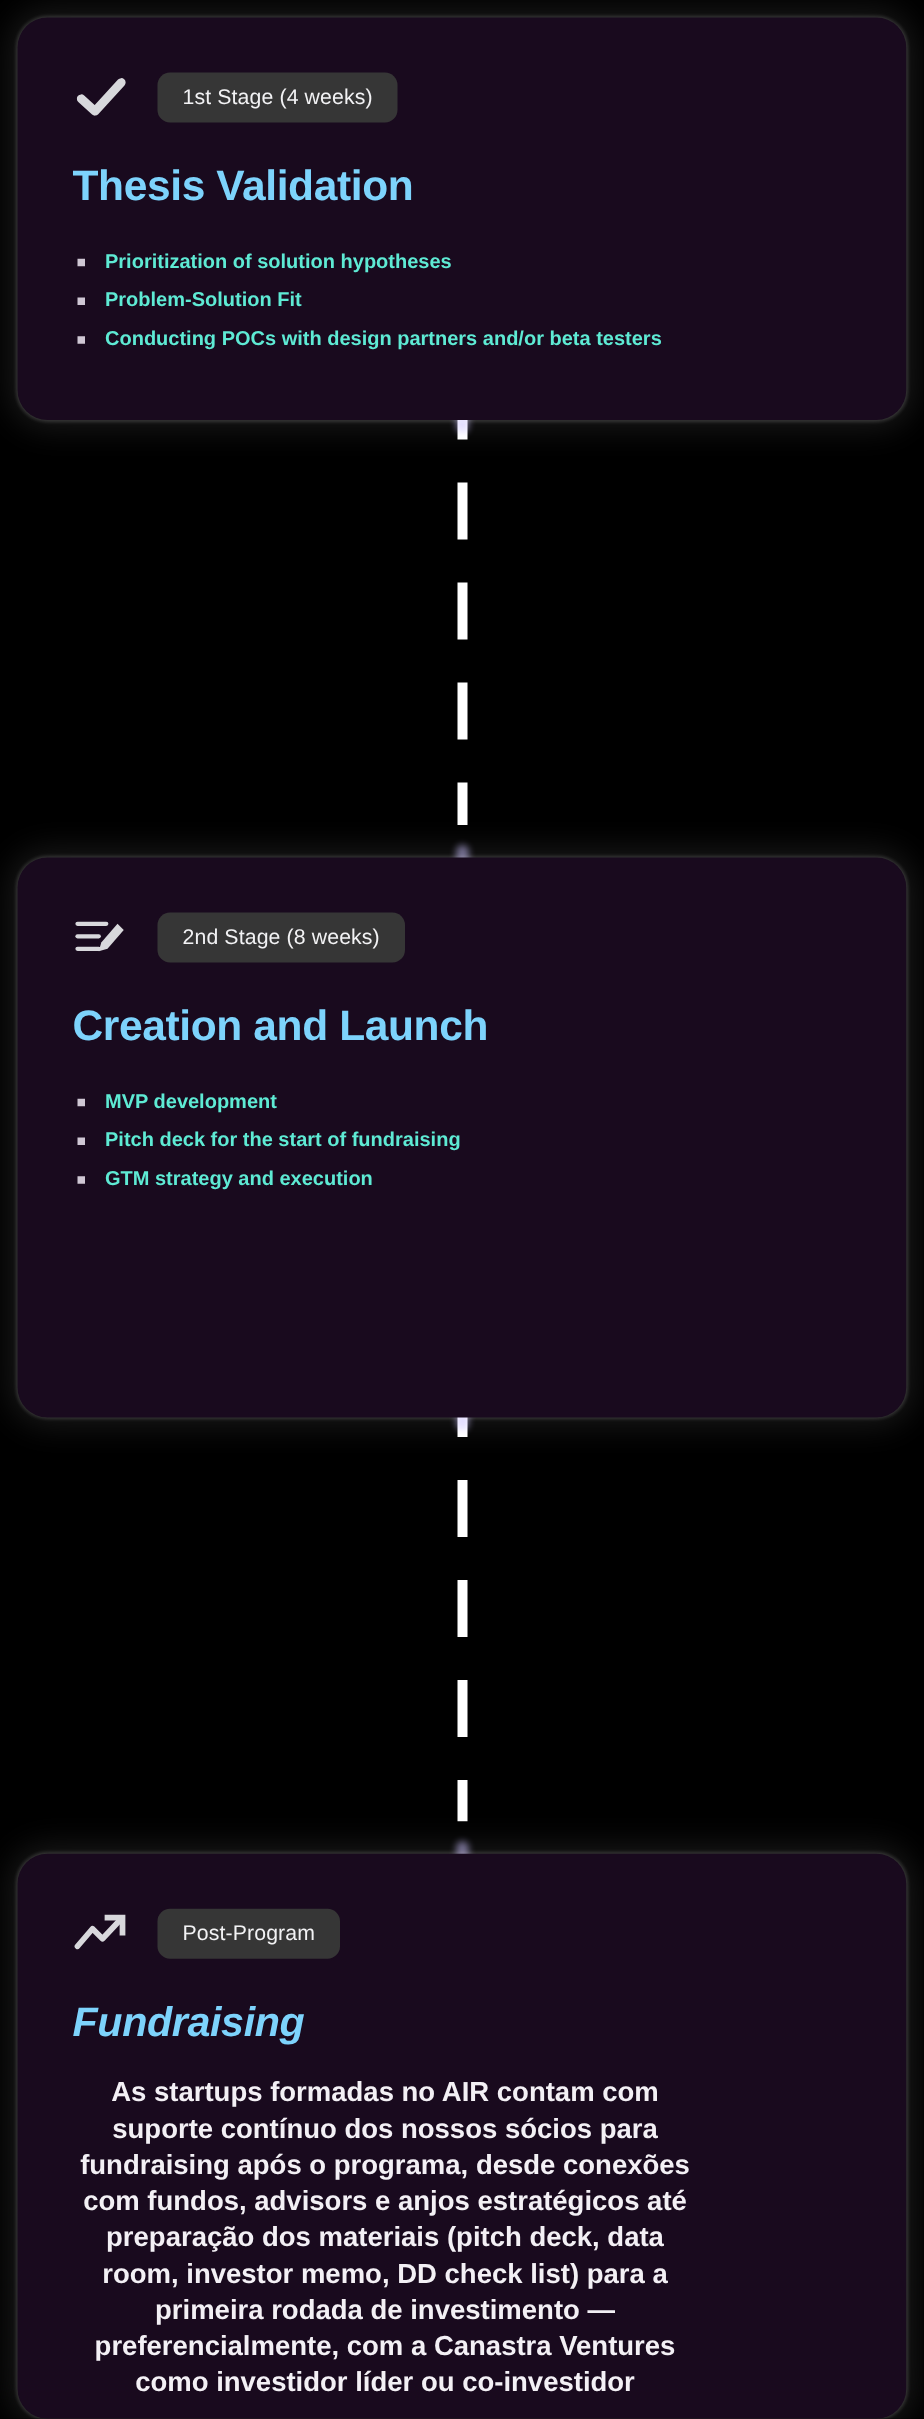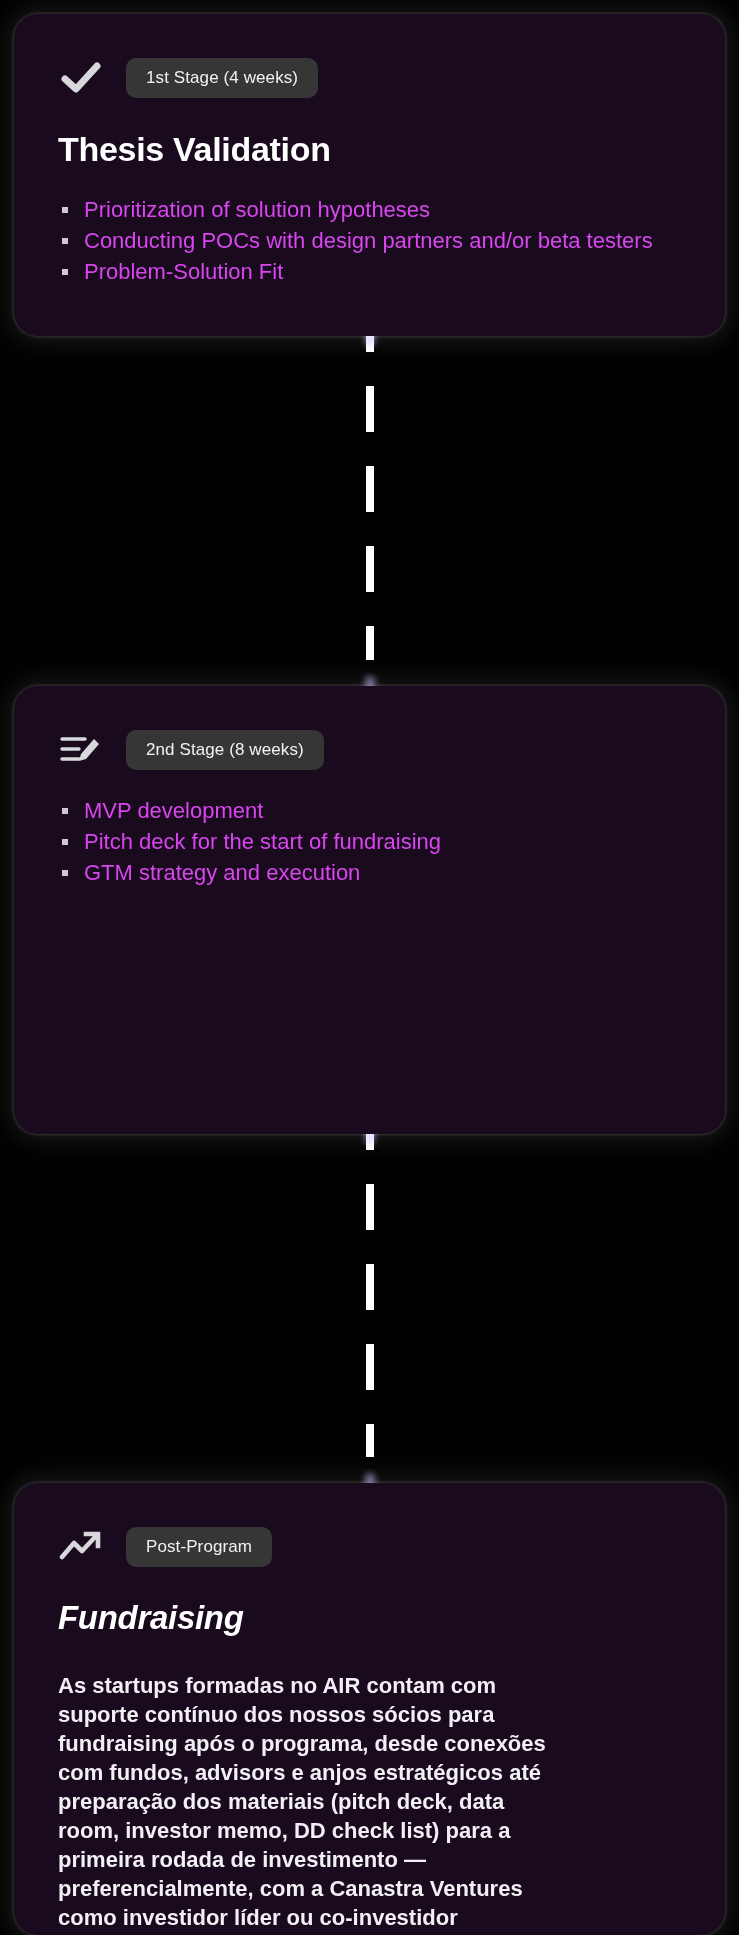--- a/index.html
+++ b/index.html
@@ -60,60 +60,61 @@
     border-radius:10px;
     background:#363636;
     color:#F2F2F4;
     font-size:17px;
     letter-spacing:0.1px;
     white-space:nowrap;
   }
 
   
   .card-title {
-    color:#ffffff;
+    color:#7dd3fc;
     font-size:34px;
     font-weight:700;
     letter-spacing:-0.3px;
     margin-top:32px;
   }
   .card--post .card-title { font-size:33px;font-style:italic; }
 
   
   .bullets {
     list-style:none;
     margin-top:26px;
   }
   .bullets li {
     position:relative;
-    color:#d946ef;
-    font-size:22px;
-    font-weight:400;
+    color:#5eead4;
+    font-size:16px;
+    font-weight:700;
     line-height:29px;
     padding-left:26px;
     margin-bottom:2px;
   }
   .bullets li::before {
     content:"";
     position:absolute;
     left:4px;
     top:12px;
     width:6px;
     height:6px;
     background:#CFC7D4;
   }
 
   
   .body-text {
     color:#F3F0F5;
     font-size:22px;
     font-weight:600;
     line-height:29px;
-    margin-top:34px;
+    margin-top:22px;
     max-width:500px;
+    text-align:center;
   }
 
   
   .connector {
     position:relative;
     flex:1 1 auto;
     min-height:40px;
     display:flex;
     justify-content:center;
     z-index:1;
@@ -155,22 +156,22 @@
       <span class="icon">
         <svg width="40" height="32" viewBox="0 0 40 32" fill="none">
           <path d="M4 17 L15 27 L36 4" stroke="currentColor" stroke-width="7" stroke-linecap="round" stroke-linejoin="round"></path>
         </svg>
       </span>
       <span class="badge">1st Stage (4 weeks)</span>
     </div>
     <h2 class="card-title">Thesis Validation</h2>
     <ul class="bullets">
       <li>Prioritization of solution hypotheses</li>
+      <li>Problem-Solution Fit</li>
       <li>Conducting POCs with design partners and/or beta testers</li>
-      <li>Problem-Solution Fit</li>
     </ul>
   </section>
 
   <div class="connector">
     <span class="glow-dot glow-dot--top"></span>
     <span class="dash-line"></span>
     <span class="glow-dot glow-dot--bottom"></span>
   </div>
 
   <section class="card card--stage2">
@@ -178,20 +179,21 @@
       <span class="icon">
         <svg width="44" height="36" viewBox="0 0 44 36" fill="none">
           <path d="M3 7 H26" stroke="currentColor" stroke-width="3.4" stroke-linecap="round"></path>
           <path d="M3 17 H20" stroke="currentColor" stroke-width="3.4" stroke-linecap="round"></path>
           <path d="M3 27 H20" stroke="currentColor" stroke-width="3.4" stroke-linecap="round"></path>
           <path d="M22 22 L35 7 L40 12 L27 27 L20 29 Z" fill="currentColor"></path>
         </svg>
       </span>
       <span class="badge">2nd Stage (8 weeks)</span>
     </div>
+    <h2 class="card-title">Creation and Launch</h2>
     <ul class="bullets">
       <li>MVP development</li>
       <li>Pitch deck for the start of fundraising</li>
       <li>GTM strategy and execution</li>
     </ul>
   </section>
 
   <div class="connector">
     <span class="glow-dot glow-dot--top"></span>
     <span class="dash-line"></span>

